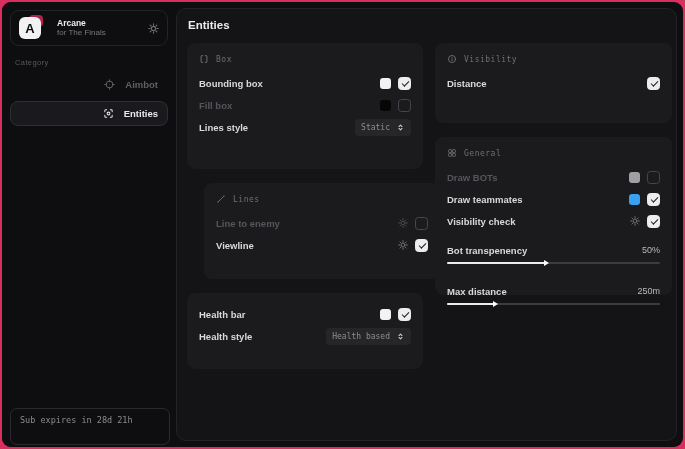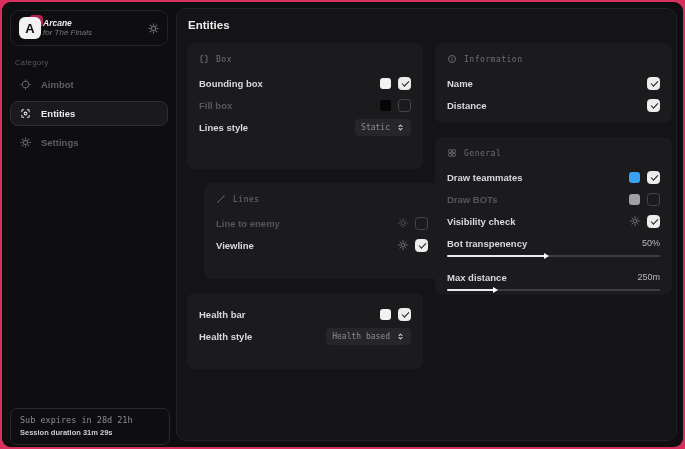--- a/index.html
+++ b/index.html
@@ -11,31 +11,31 @@
 
   
   .sidebar { position:absolute; left:0; top:0; width:174px; height:100%; background:#0e0e10; }
 
   .brand { position:absolute; left:8px; top:8px; width:158px; height:36px;
     border:1px solid #242428; border-radius:9px; display:flex; align-items:center; padding:0 8px; }
   .logo-wrap { position:relative; width:22px; height:22px; flex:0 0 auto; }
   .logo-accent { position:absolute; right:-2px; top:-2px; width:14px; height:12px; background:#b0234a; border-radius:4px; }
   .logo { position:absolute; inset:0; background:#f2f2f3; border-radius:6px; color:#0c0c0e;
     font-weight:bold; font-size:13px; display:flex; align-items:center; justify-content:center; }
-  .brand-text { margin-left:2px; flex:1; line-height:1.25;font-style:italic; }
+  .brand-text { margin-left:16px; flex:1; line-height:1.25; }
   .brand-name { color:#ececee; font-size:8.5px; font-weight:bold; }
   .brand-sub { color:#78787d; font-size:8px; }
   .brand-gear { color:#6a6a70; width:11px; height:11px; cursor:pointer; }
   .brand-gear svg { width:11px; height:11px; display:block; }
 
   .category { position:absolute; left:13px; top:56px; color:#5a5a5f; font-size:7.5px; letter-spacing:.4px; }
 
   .nav { position:absolute; left:8px; top:70px; width:158px; }
   .nav-item { height:25px; margin-bottom:4px; display:flex; align-items:center; padding:0 9px;
-    color:#5e5e64; font-size:9.5px; font-weight:600; border-radius:8px; border:1px solid transparent; cursor:pointer; }
+    color:#5e5e64; font-size:9.5px; font-weight:600; border-radius:8px; border:1px solid transparent; cursor:pointer;justify-content:flex-end; }
   .nav-item .nav-icon { width:11px; height:11px; margin-right:10px; display:inline-flex; }
   .nav-item .nav-icon svg { width:11px; height:11px; }
   .nav-item.active { background:#1a1a1e; border-color:#2e2e33; color:#e9e9eb; }
 
   .status-card { position:absolute; left:8px; top:406px; width:160px; height:37px;
     border:1px solid #2a2a2e; border-radius:7px; padding:5px 9px; }
   .status-line1 { font-family:"DejaVu Sans Mono", monospace; font-size:8.5px; color:#8b8b90; margin-top:1px; }
   .status-line2 { font-size:7.5px; font-weight:bold; color:#cfcfd3; margin-top:3px; }
 
   
@@ -68,21 +68,21 @@
   .row-gear { width:10px; height:10px; color:#6f6f75; cursor:pointer; display:inline-flex; }
   .row-gear svg { width:10px; height:10px; }
   .row.dim .row-gear { color:#4a4a50; }
 
   .dropdown { height:17px; background:#262629; border-radius:4px; display:flex; align-items:center;
     gap:6px; padding:0 6px; cursor:pointer; }
   .dd-value { font-family:"DejaVu Sans Mono", monospace; font-size:8px; color:#8c8c92; }
   .dd-icon { width:9px; height:9px; color:#cfcfd3; display:inline-flex; }
   .dd-icon svg { width:9px; height:9px; }
 
-  .slider-block { margin-top:4px; }
+  .slider-block { margin-top:11px; }
   .slider-head { display:flex; justify-content:space-between; align-items:center; height:14px; }
   .slider-head .label { color:#d9d9dc; font-size:9.5px; font-weight:600; }
   .slider-head .value { color:#b9b9be; font-size:9px;padding-left:47px; }
   .slider-track { margin-top:5px; height:2px; background:#3c3c41; border-radius:2px; position:relative; cursor:pointer; }
   .slider-fill { height:2px; background:#ececee; border-radius:2px; position:relative; }
   .slider-thumb { position:absolute; right:-2px; top:50%; transform:translateY(-50%);
     width:0; height:0; border-left:5px solid #ffffff; border-top:3px solid transparent; border-bottom:3px solid transparent; }
   .slider-gap { height:9px; }
 </style>
 </head>
@@ -124,34 +124,24 @@
       </div>
       <div class="nav-item active">
         <span class="nav-icon">
           <svg viewBox="0 0 24 24" fill="none" stroke="currentColor" stroke-width="2.2" stroke-linecap="round">
               <path d="M4 8V5.5A1.5 1.5 0 0 1 5.5 4H8M16 4h2.5A1.5 1.5 0 0 1 20 5.5V8M20 16v2.5a1.5 1.5 0 0 1-1.5 1.5H16M8 20H5.5A1.5 1.5 0 0 1 4 18.5V16"></path>
               <circle cx="12" cy="12" r="3"></circle>
             </svg>
         </span>
         <span>Entities</span>
       </div>
-      <div class="nav-item">
-        <span class="nav-icon">
-          <svg viewBox="0 0 24 24" fill="none" stroke="currentColor" stroke-width="2.4" stroke-linecap="round">
-              <circle cx="12" cy="12" r="4.6"></circle>
-              <path d="M12 1.5v3.2M12 19.3v3.2M1.5 12h3.2M19.3 12h3.2M4.6 4.6l2.3 2.3M17.1 17.1l2.3 2.3M19.4 4.6l-2.3 2.3M6.9 17.1l-2.3 2.3"></path>
-            </svg>
-        </span>
-        <span>Settings</span>
-      </div>
     </nav>
 
     <div class="status-card">
       <div class="status-line1">Sub expires in 28d 21h</div>
-      <div class="status-line2">Session duration 31m 29s</div>
     </div>
   </aside>
 
   <main class="content">
     <h1 class="page-title">Entities</h1>
 
     <section class="card card-box">
       <div class="card-header">
         <svg viewBox="0 0 24 24" fill="none" stroke="currentColor" stroke-width="2.4" stroke-linecap="round">
             <path d="M9 4H6a1 1 0 0 0-1 1v14a1 1 0 0 0 1 1h3M15 4h3a1 1 0 0 1 1 1v14a1 1 0 0 1-1 1h-3"></path>
@@ -241,58 +231,52 @@
       </div>
     </section>
 
     <section class="card card-info">
       <div class="card-header">
         <svg viewBox="0 0 24 24" fill="none" stroke="currentColor" stroke-width="2.2" stroke-linecap="round">
             <circle cx="12" cy="12" r="8.5"></circle>
             <path d="M12 11v5"></path>
             <circle cx="12" cy="7.8" r="1.2" fill="currentColor" stroke="none"></circle>
           </svg>
-        <span>Information</span>
-      </div>
-      <div class="row">
-        <span class="label">Name</span>
-        <span class="controls">
-          <span class="checkbox on"></span>
-        </span>
+        <span>Visibility</span>
       </div>
       <div class="row">
         <span class="label">Distance</span>
         <span class="controls">
           <span class="checkbox on"></span>
         </span>
       </div>
     </section>
 
     <section class="card card-gen">
       <div class="card-header">
         <svg viewBox="0 0 24 24" fill="none" stroke="currentColor" stroke-width="2.2">
             <rect x="4" y="4" width="7" height="7" rx="1.5"></rect>
             <rect x="13" y="4" width="7" height="7" rx="1.5"></rect>
             <rect x="4" y="13" width="7" height="7" rx="1.5"></rect>
             <rect x="13" y="13" width="7" height="7" rx="1.5"></rect>
           </svg>
         <span>General</span>
       </div>
-      <div class="row">
-        <span class="label">Draw teammates</span>
-        <span class="controls">
-          <span class="swatch" style="background: rgb(58, 161, 242);"></span>
-          <span class="checkbox on"></span>
-        </span>
-      </div>
       <div class="row dim">
         <span class="label">Draw BOTs</span>
         <span class="controls">
           <span class="swatch" style="background: rgb(159, 160, 164);"></span>
           <span class="checkbox"></span>
+        </span>
+      </div>
+      <div class="row">
+        <span class="label">Draw teammates</span>
+        <span class="controls">
+          <span class="swatch" style="background: rgb(58, 161, 242);"></span>
+          <span class="checkbox on"></span>
         </span>
       </div>
       <div class="row">
         <span class="label">Visibility check</span>
         <span class="controls">
           <span class="row-gear">
               <svg viewBox="0 0 24 24" fill="none" stroke="currentColor" stroke-width="2.4" stroke-linecap="round">
                 <circle cx="12" cy="12" r="4.6"></circle>
                 <path d="M12 1.5v3.2M12 19.3v3.2M1.5 12h3.2M19.3 12h3.2M4.6 4.6l2.3 2.3M17.1 17.1l2.3 2.3M19.4 4.6l-2.3 2.3M6.9 17.1l-2.3 2.3"></path>
               </svg>

